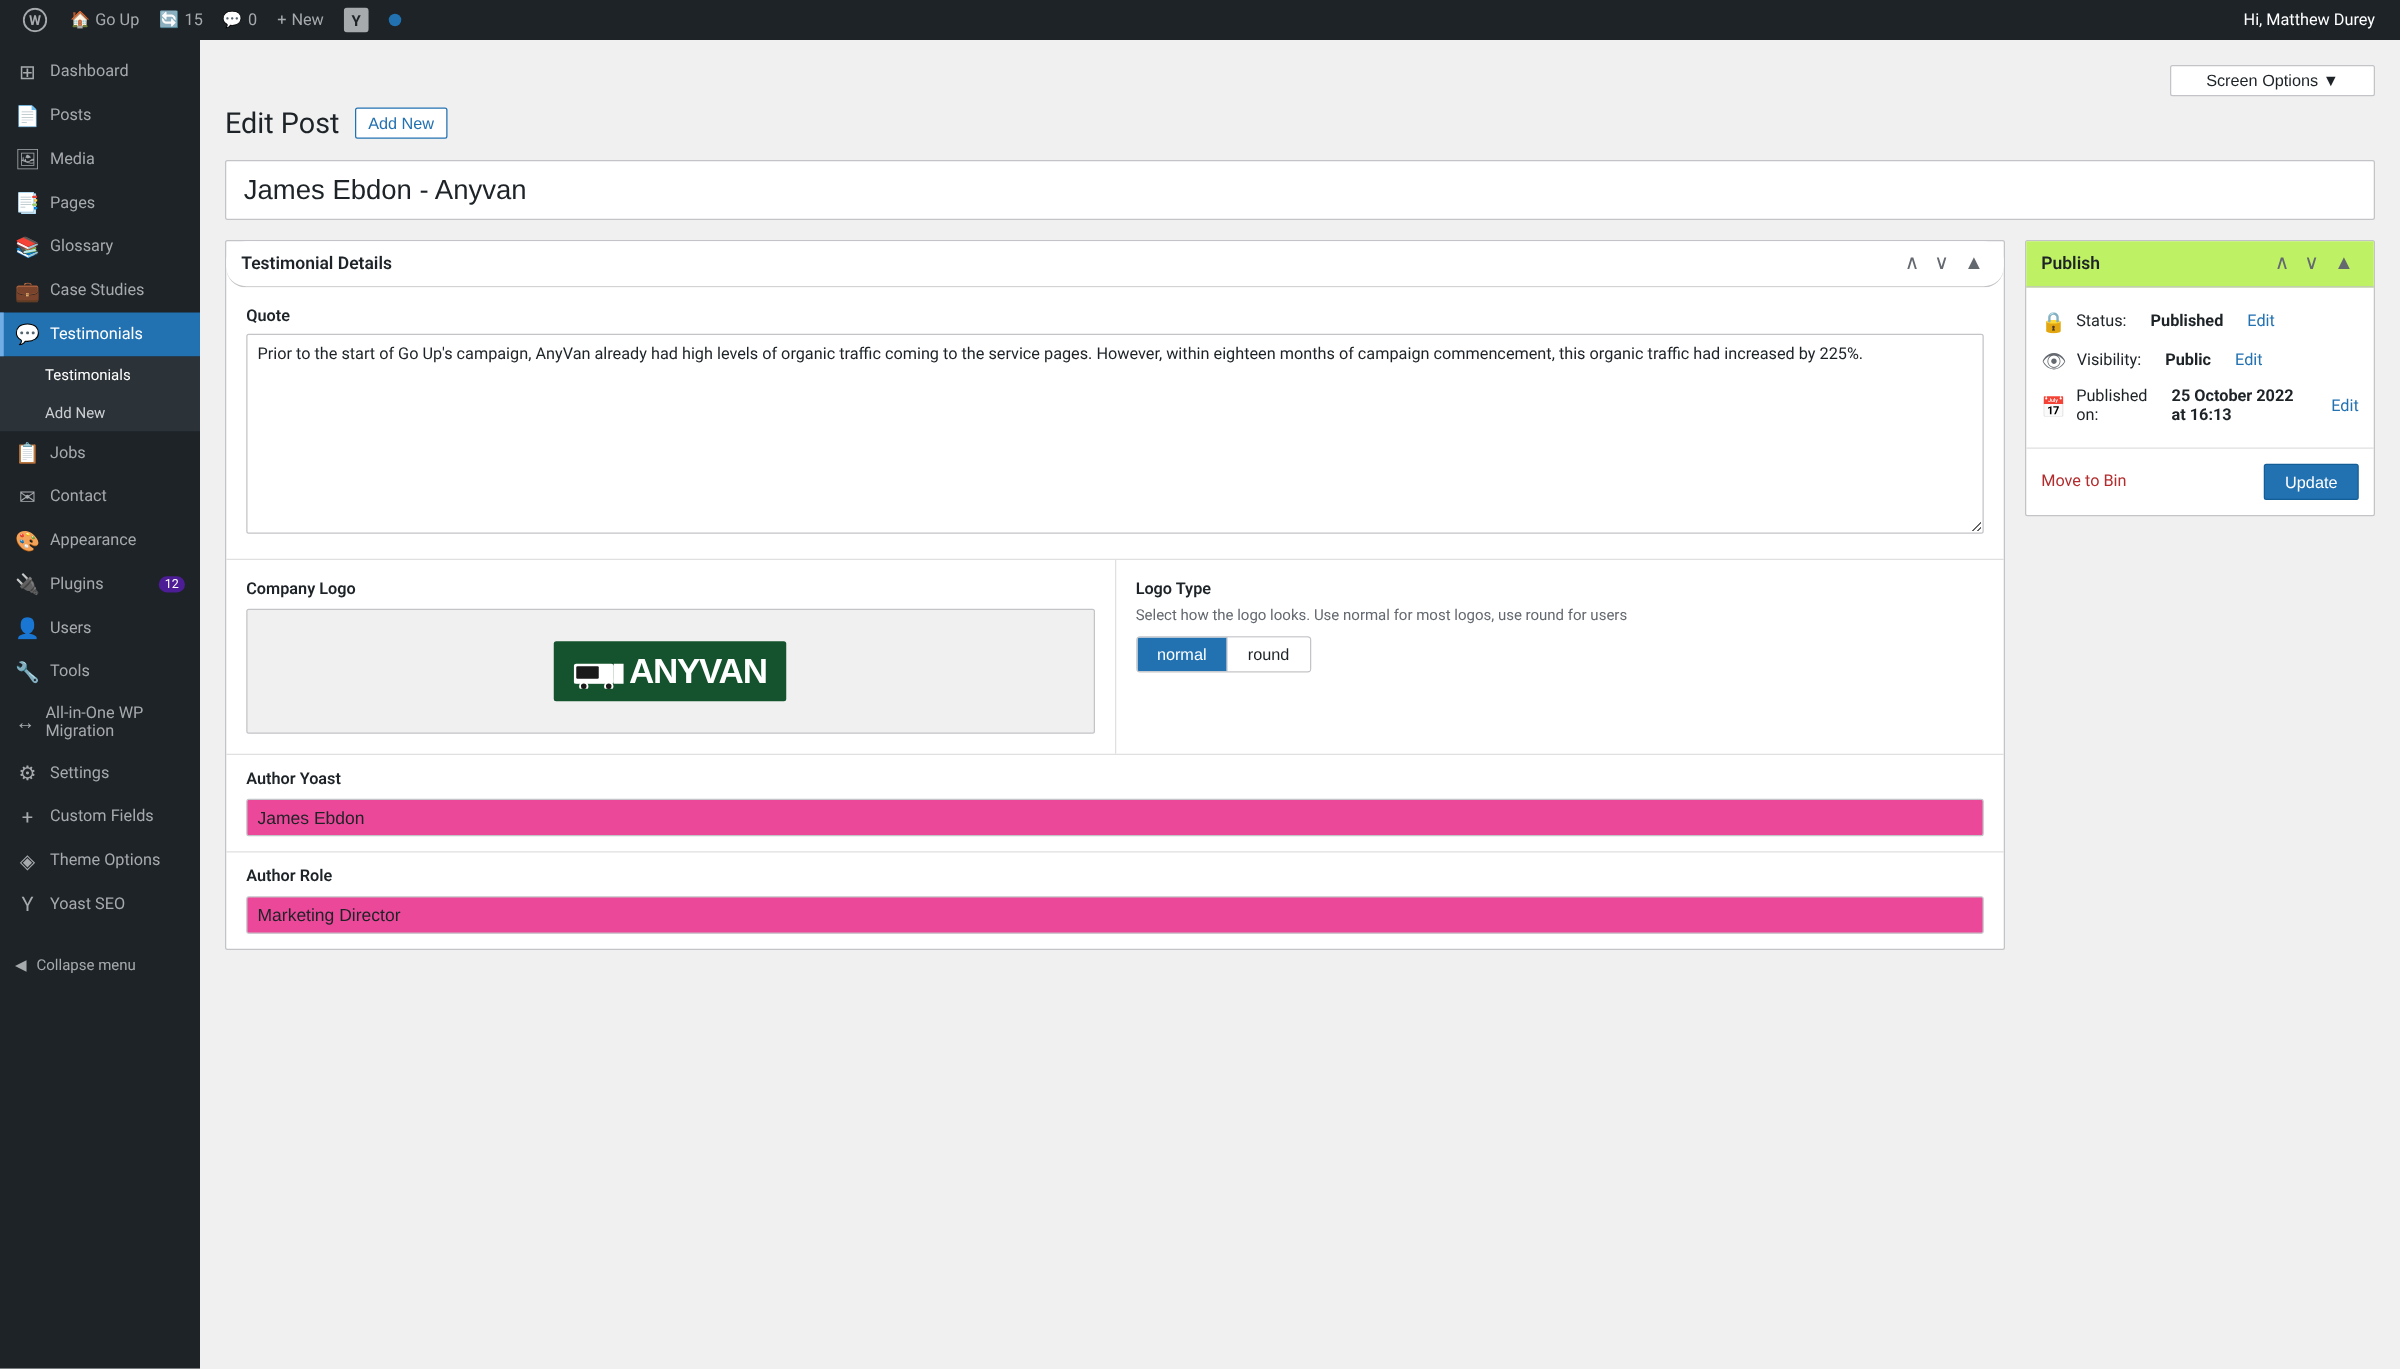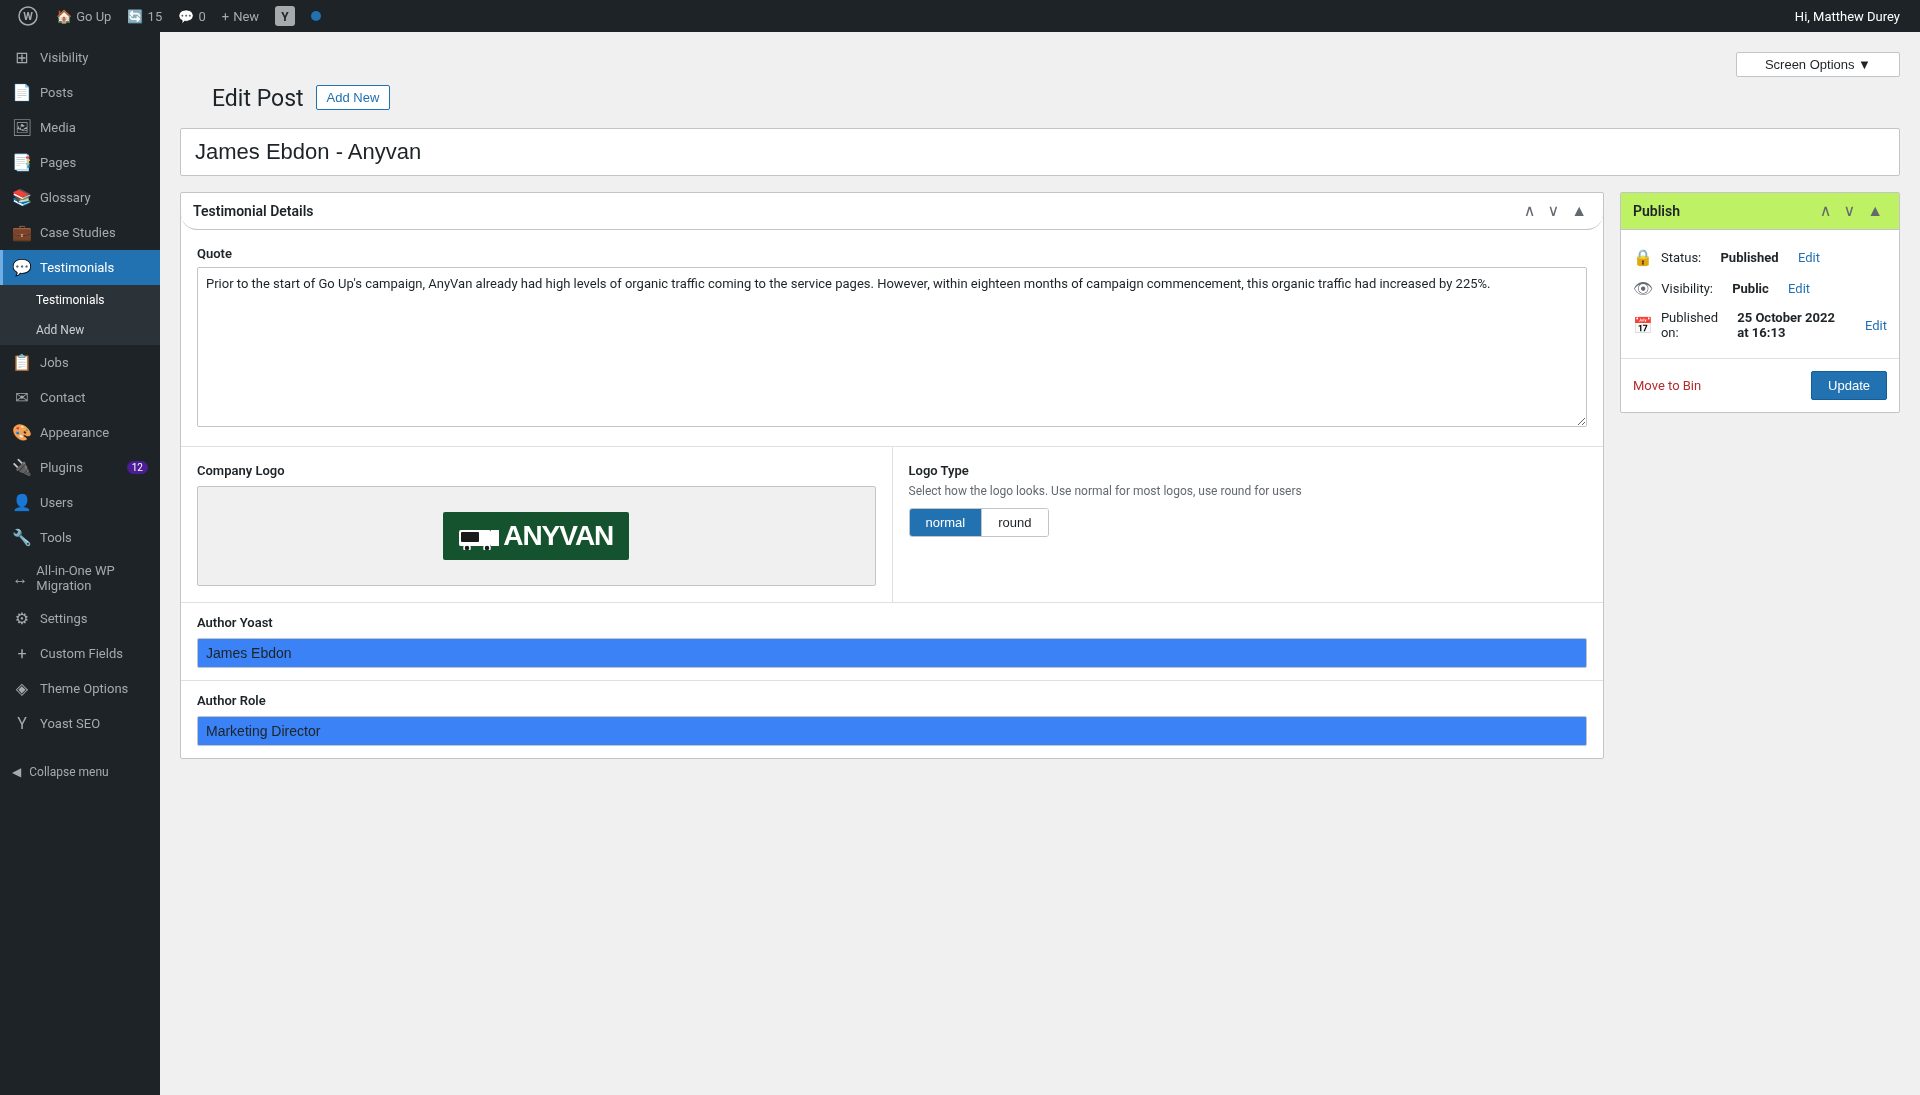--- a/index.html
+++ b/index.html
@@ -126,24 +126,23 @@
       color: #1d2327;
       border-radius: 2px;
       display: flex;
       align-items: center;
       gap: 4px;
     }
 
     
     .page-header {
       display: flex;
-      align-items: flex-start;
+      align-items: center;
       gap: 12px;
       margin-bottom: 16px;
-      margin-left: 32px;
     }
     .page-title {
       font-size: 23px;
       font-weight: 400;
       color: #1d2327;
     }
     .add-new-btn {
       background: #fff;
       border: 1px solid #2271b1;
       color: #2271b1;
@@ -287,21 +286,21 @@
     }
 
     
     .text-field {
       width: 100%;
       padding: 6px 8px;
       border: 1px solid #c3c4c7;
       border-radius: 2px;
       font-size: 14px;
       color: #1d2327;
-      background: #3b82f6;
+      background: #ec4899;
       outline: none;
     }
     .form-row {
       padding: 12px 16px;
       border-top: 1px solid #e0e0e0;
     }
     .form-row .field-label { margin-bottom: 8px; }
 
     
     .publish-metabox { }
@@ -384,21 +383,21 @@
       <span>Hi, Matthew Durey</span>
     </div>
   </div>
 </div>
 
 <div id="wpwrap">
 
   <div id="adminmenu">
     <div class="menu-item">
       <span class="icon">⊞</span>
-      <span>Visibility</span>
+      <span>Dashboard</span>
     </div>
     <div class="menu-item">
       <span class="icon">📄</span>
       <span>Posts</span>
     </div>
     <div class="menu-item">
       <span class="icon">🖼</span>
       <span>Media</span>
     </div>
     <div class="menu-item">

